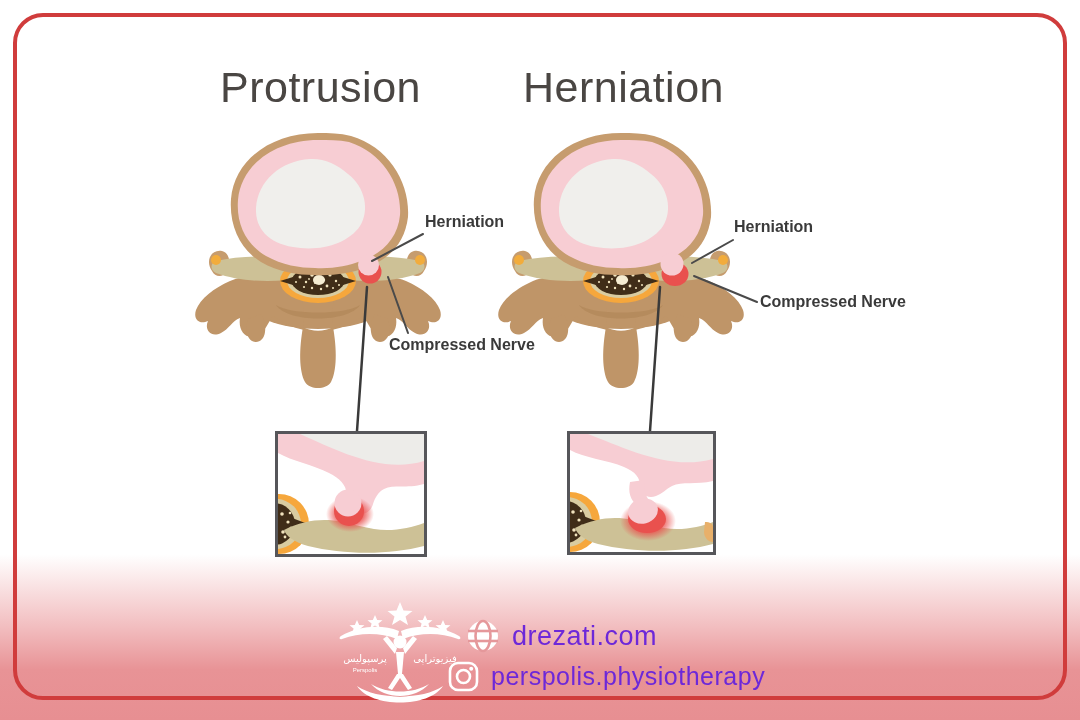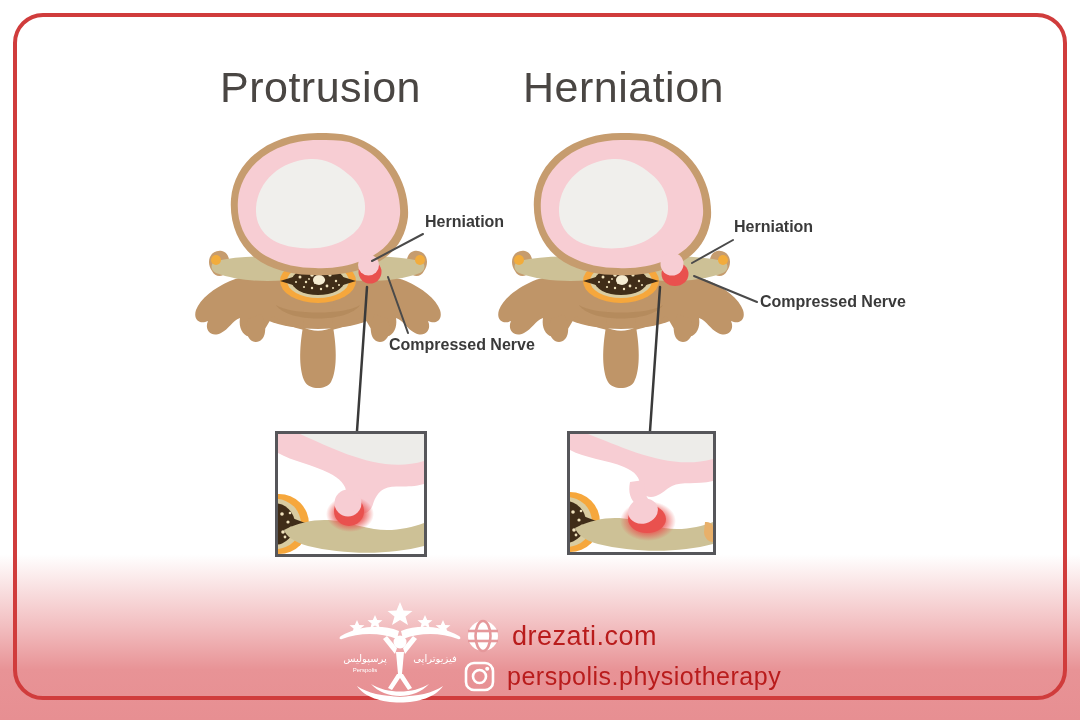--- a/index.html
+++ b/index.html
@@ -25,23 +25,23 @@
   }
   .inset{
     position:absolute;z-index:6;background:#ffffff;box-sizing:border-box;
     border:3px solid #56565a;
   }
   .inset svg{display:block;}
   .i-left{left:275px;top:431px;width:152px;height:126px;}
   .i-right{left:567px;top:431px;width:149px;height:124px;}
   .footer{position:absolute;left:0;top:596px;width:1080px;height:124px;z-index:8;}
   .logo{position:absolute;left:337px;top:4px;width:126px;height:110px;}
-  .f-row{position:absolute;display:flex;align-items:center;color:#b91c1c;}
+  .f-row{position:absolute;display:flex;align-items:center;color:#6d28d9;}
   .row-site{left:466px;top:23px;height:34px;}
-  .row-ig{left:464px;top:65px;height:31px;justify-content:space-between;}
+  .row-ig{left:448px;top:65px;height:31px;justify-content:space-between;}
   .f-icon{flex:0 0 auto;}
   .f-text{margin-left:12px;font-size:27px;letter-spacing:.5px;}
   .f-text.ig{font-size:25px;}
   .defs-holder{position:absolute;width:0;height:0;overflow:hidden;}
   .logo-fa{font-family:"DejaVu Sans",sans-serif;}
 </style>
 </head>
 <body>
 
 <svg class="defs-holder" aria-hidden="true">

